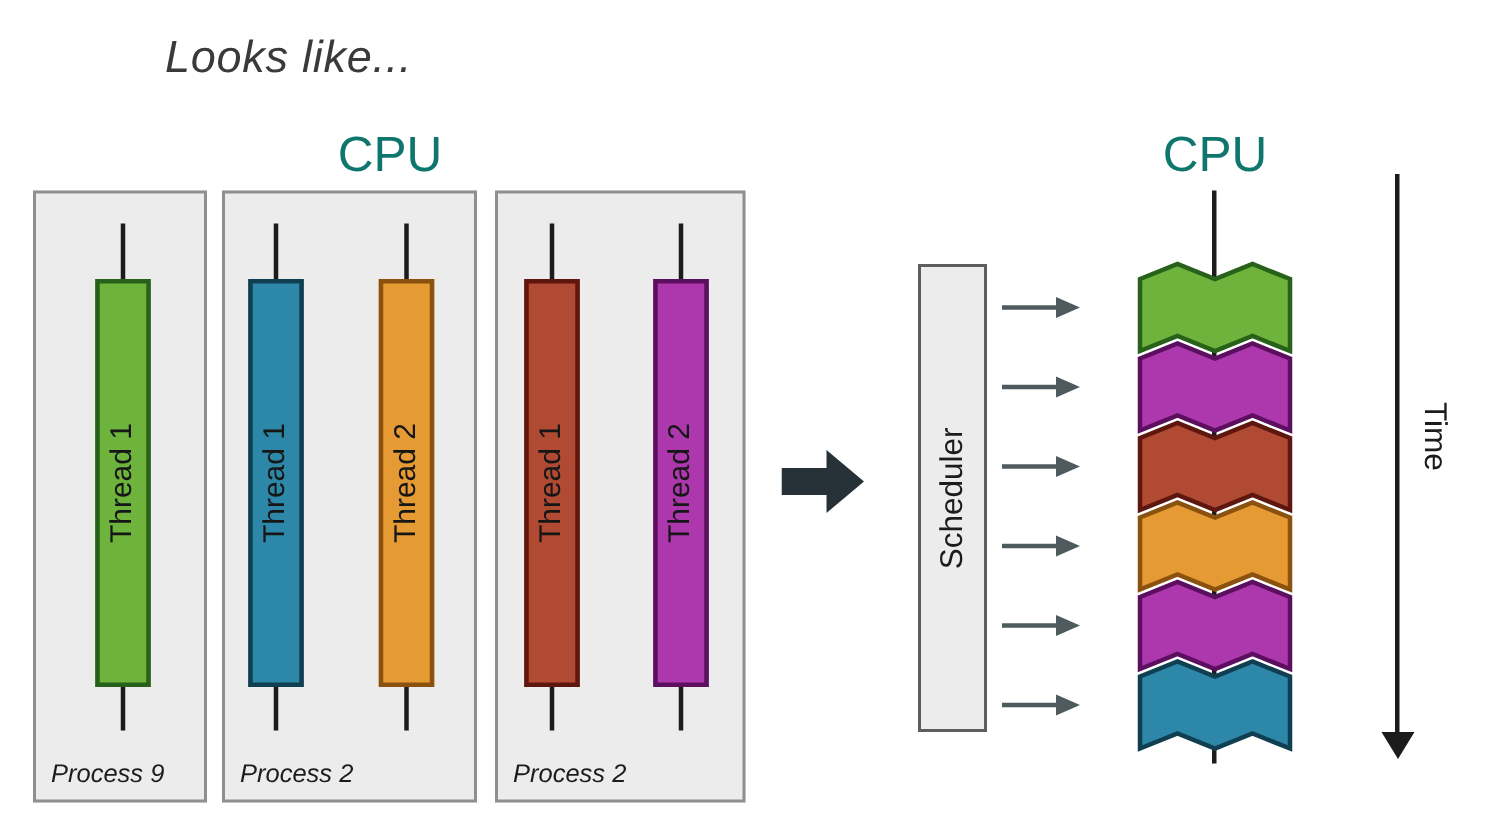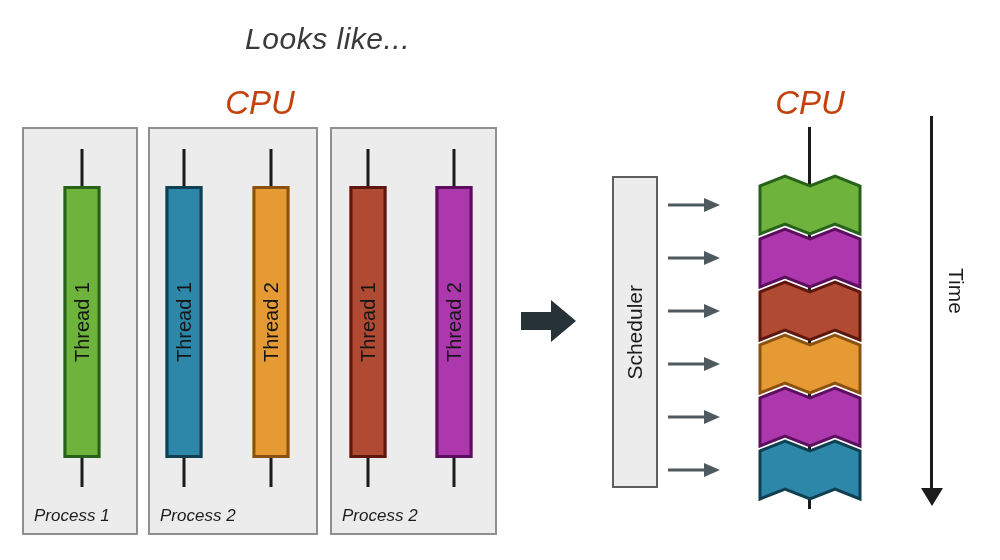--- a/index.html
+++ b/index.html
@@ -2,24 +2,24 @@
 <html><head>
 <meta charset="utf-8">
 <style>
   html,body{margin:0;padding:0;background:#ffffff;}
   .canvas{
     position:relative;width:1000px;height:560px;background:#ffffff;
     font-family:"Liberation Sans",sans-serif;color:#1c1c1c;overflow:hidden;
   }
   .hdr{
     position:absolute;top:22px;font-style:italic;font-size:30px;
-    color:#3a3a3a;text-align:right;letter-spacing:.5px;
+    color:#3a3a3a;text-align:left;letter-spacing:.5px;
   }
   .cpu{
-    position:absolute;top:84px;font-size:33px;color:#c2410c;text-align:center;font-style:italic;
+    position:absolute;top:84px;font-size:33px;color:#0f766e;text-align:center;
   }
   .pbox{
     position:absolute;top:127px;height:408px;background:#ececec;
     border:2px solid #8f8f8f;box-sizing:border-box;
   }
   .plabel{
     position:absolute;left:10px;bottom:7px;font-style:italic;
     font-size:17px;color:#1c1c1c;
   }
   .tcol{position:absolute;top:0;bottom:0;width:42px;}
@@ -61,21 +61,21 @@
   <div class="hdr" style="left:110px;width:300px">Looks like...</div>
   <div class="cpu" style="left:195px;width:130px">CPU</div>
 
   <div class="pbox" style="left:22px;width:116px">
     <div class="tcol" style="left:37px">
       <div class="tline"></div>
       <div class="tbar" style="background-color: rgb(109, 179, 60); border-color: rgb(39, 97, 26);">
         <span class="vtext-up">Thread 1</span>
       </div>
     </div>
-    <div class="plabel">Process 1</div>
+    <div class="plabel">Process 9</div>
   </div>
 
   <div class="pbox" style="left:148px;width:170px">
     <div class="tcol" style="left:13px">
       <div class="tline"></div>
       <div class="tbar" style="background-color: rgb(45, 135, 169); border-color: rgb(17, 63, 82);">
         <span class="vtext-up">Thread 1</span>
       </div>
     </div>
     <div class="tcol" style="left:100px">

